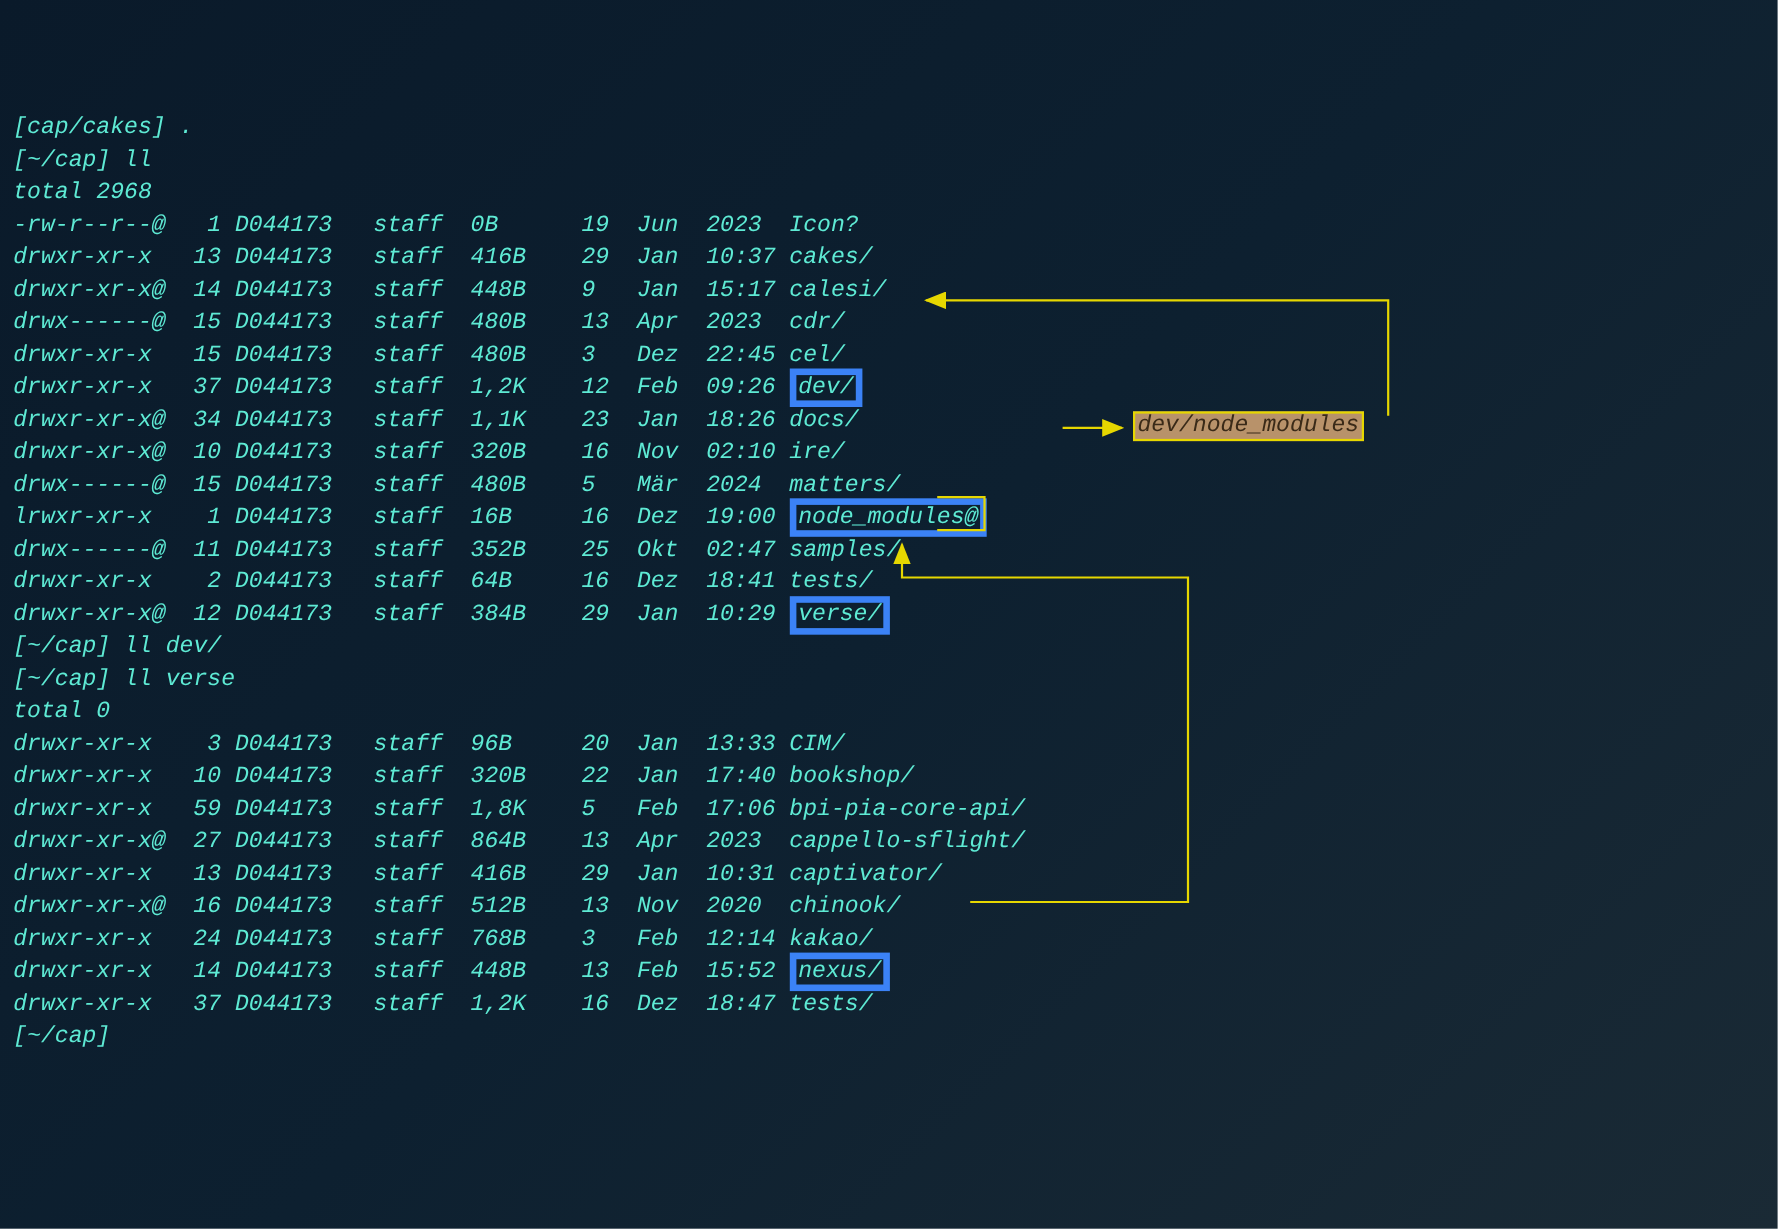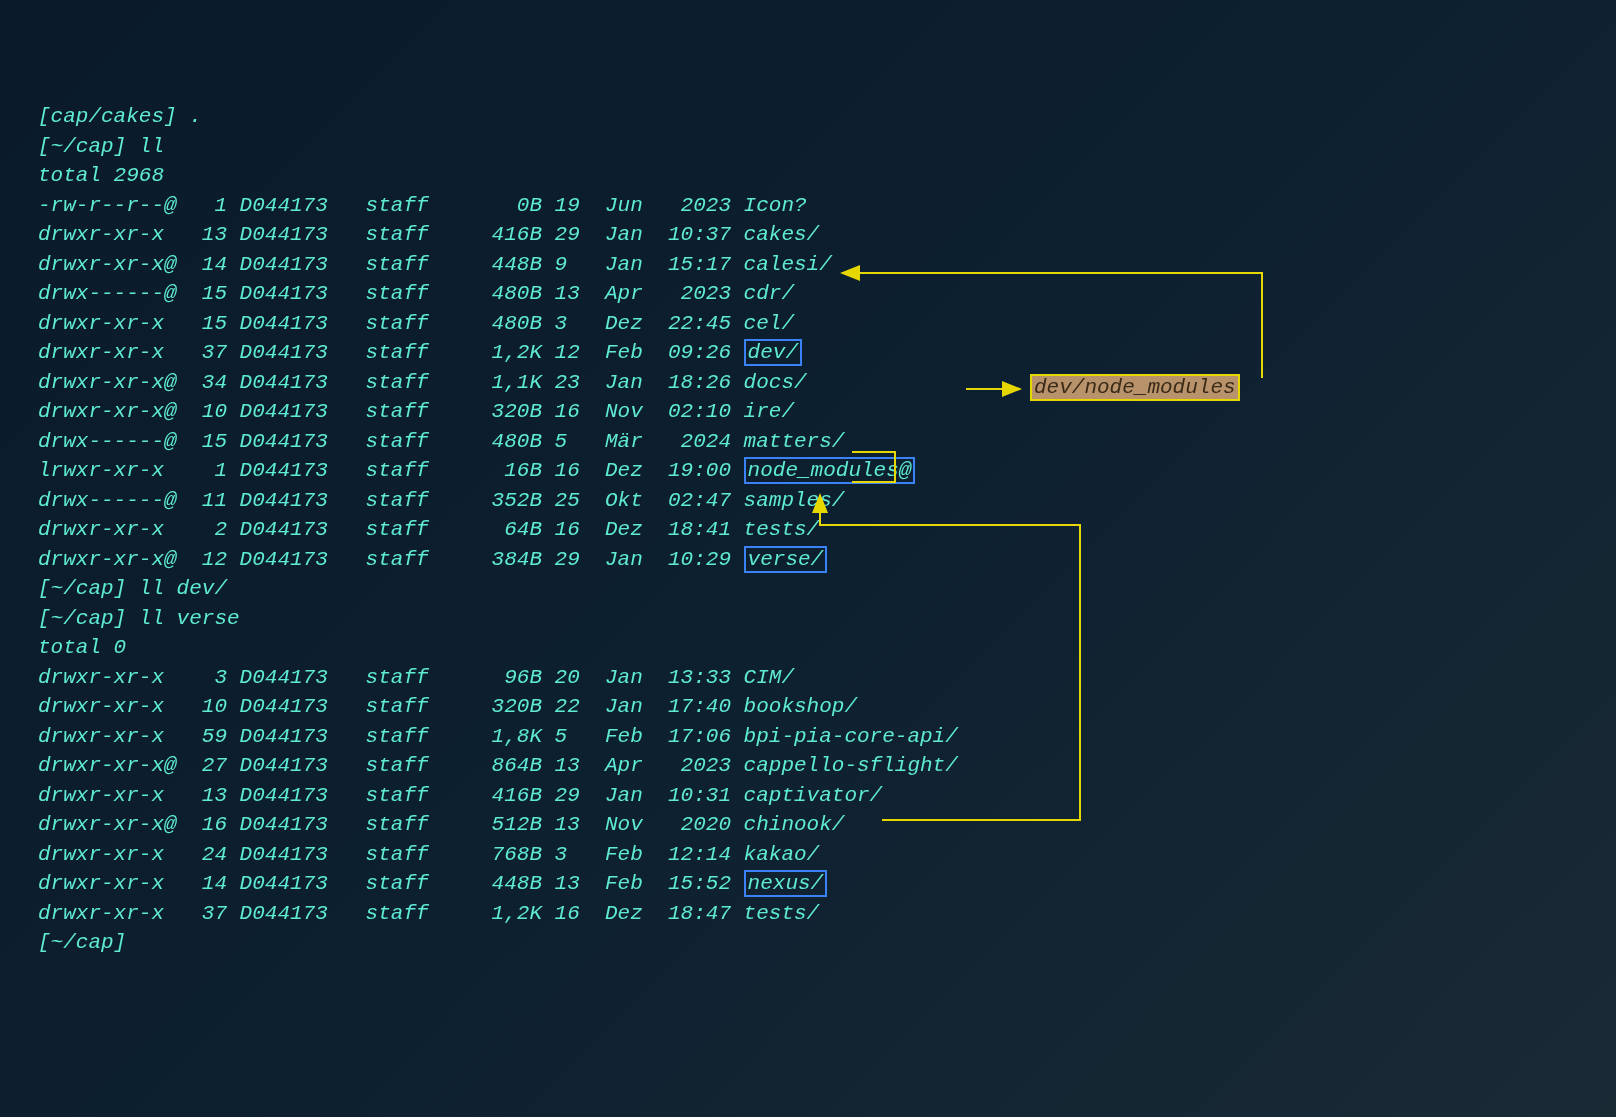--- a/index.html
+++ b/index.html
@@ -9,40 +9,40 @@
       font-size: 21px;
       font-style: italic;
       color: #5eead4;
       padding: 10px 12px;
       width: 1616px;
       height: 1117px;
       position: relative;
       overflow: hidden;
       white-space: pre;
     }
-    .line { line-height: 29.5px; margin-left: 26px; }
+    .line { line-height: 29.5px; }
     .col-perms { display: inline-block; width: 11ch; font-style: italic; }
     .col-links { display: inline-block; width: 3ch; text-align: right; }
     .col-owner { display: inline-block; width: 8ch; }
     .col-group { display: inline-block; width: 6ch; }
-    .col-size  { display: inline-block; width: 7ch; text-align: right; }
+    .col-size  { display: inline-block; width: 7ch; }
     .col-day   { display: inline-block; width: 3ch; text-align: left; }
     .col-mon   { display: inline-block; width: 4ch; }
-    .col-time  { display: inline-block; width: 5ch; text-align: right; }
+    .col-time  { display: inline-block; width: 5ch; }
     .col-name  { display: inline-block; text-align: right; }
     .gap1 { display: inline-block; width: 1ch; }
     .gap2 { display: inline-block; width: 2ch; }
     .link-target {
       background: #b8926a;
       color: #3a2a18;
       font-style: italic;
       padding: 0 2px;
       border: 2px solid #e6d700;
     }
-    .boxed { border: 2px solid #3b82f6; padding: 0 2px; margin: -2px 0; }
+    .boxed { border: 6px solid #3b82f6; padding: 0 2px; margin: -2px 0; }
     svg.annot {
       position: absolute;
       top: 0; left: 0;
       pointer-events: none;
       width: 1616px;
       height: 1117px;
     }
   </style>
 </head>
 <body>

